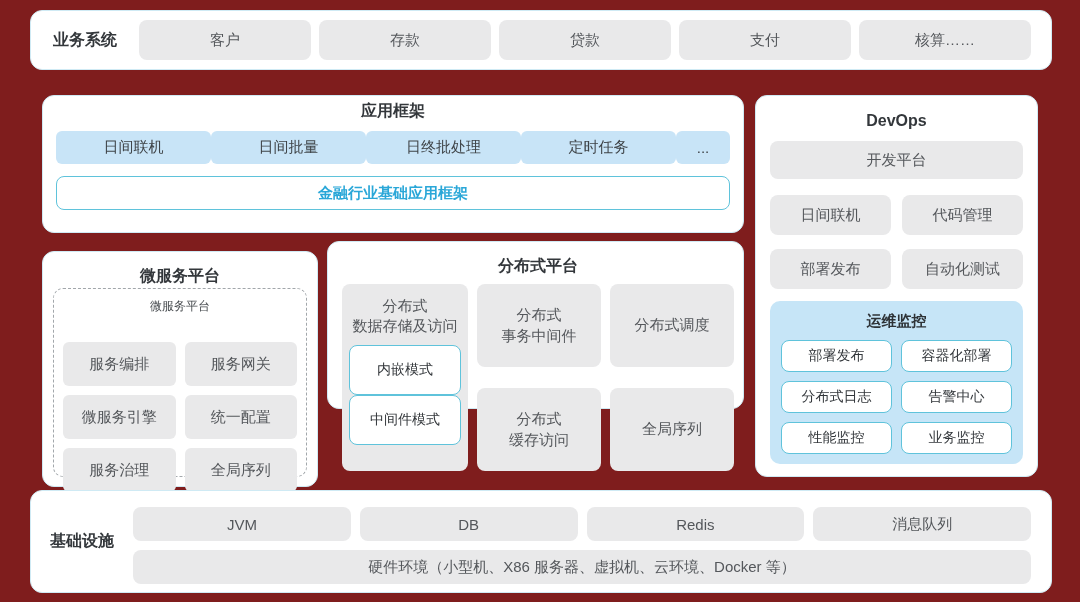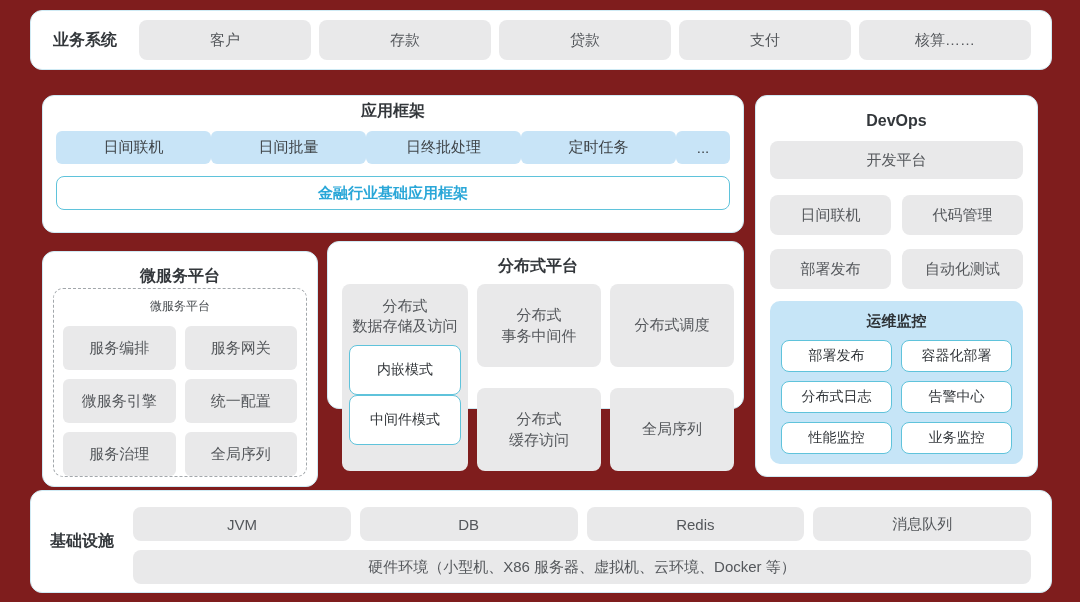--- a/index.html
+++ b/index.html
@@ -131,21 +131,21 @@
     margin-top:1px; height:189px;
     border:1.5px dashed #a2a7ab;
     border-radius:10px;
     padding:9px 9px 0;
   }
   .inner-title {
     text-align:center; font-size:12px; color:#45494d;
     height:16px; line-height:16px;
   }
   .ms-grid {
-    margin-top:12px;
+    margin-top:28px;
     display:grid; grid-template-columns:1fr 1fr;
     grid-auto-rows:44px; gap:9px;
   }
   .ms-grid .gbox { border-radius:6px; }
 
   
   .p-dist {
     left:327px; top:241px; width:417px; height:168px;
     padding:13px 9px 0 14px;
   }

